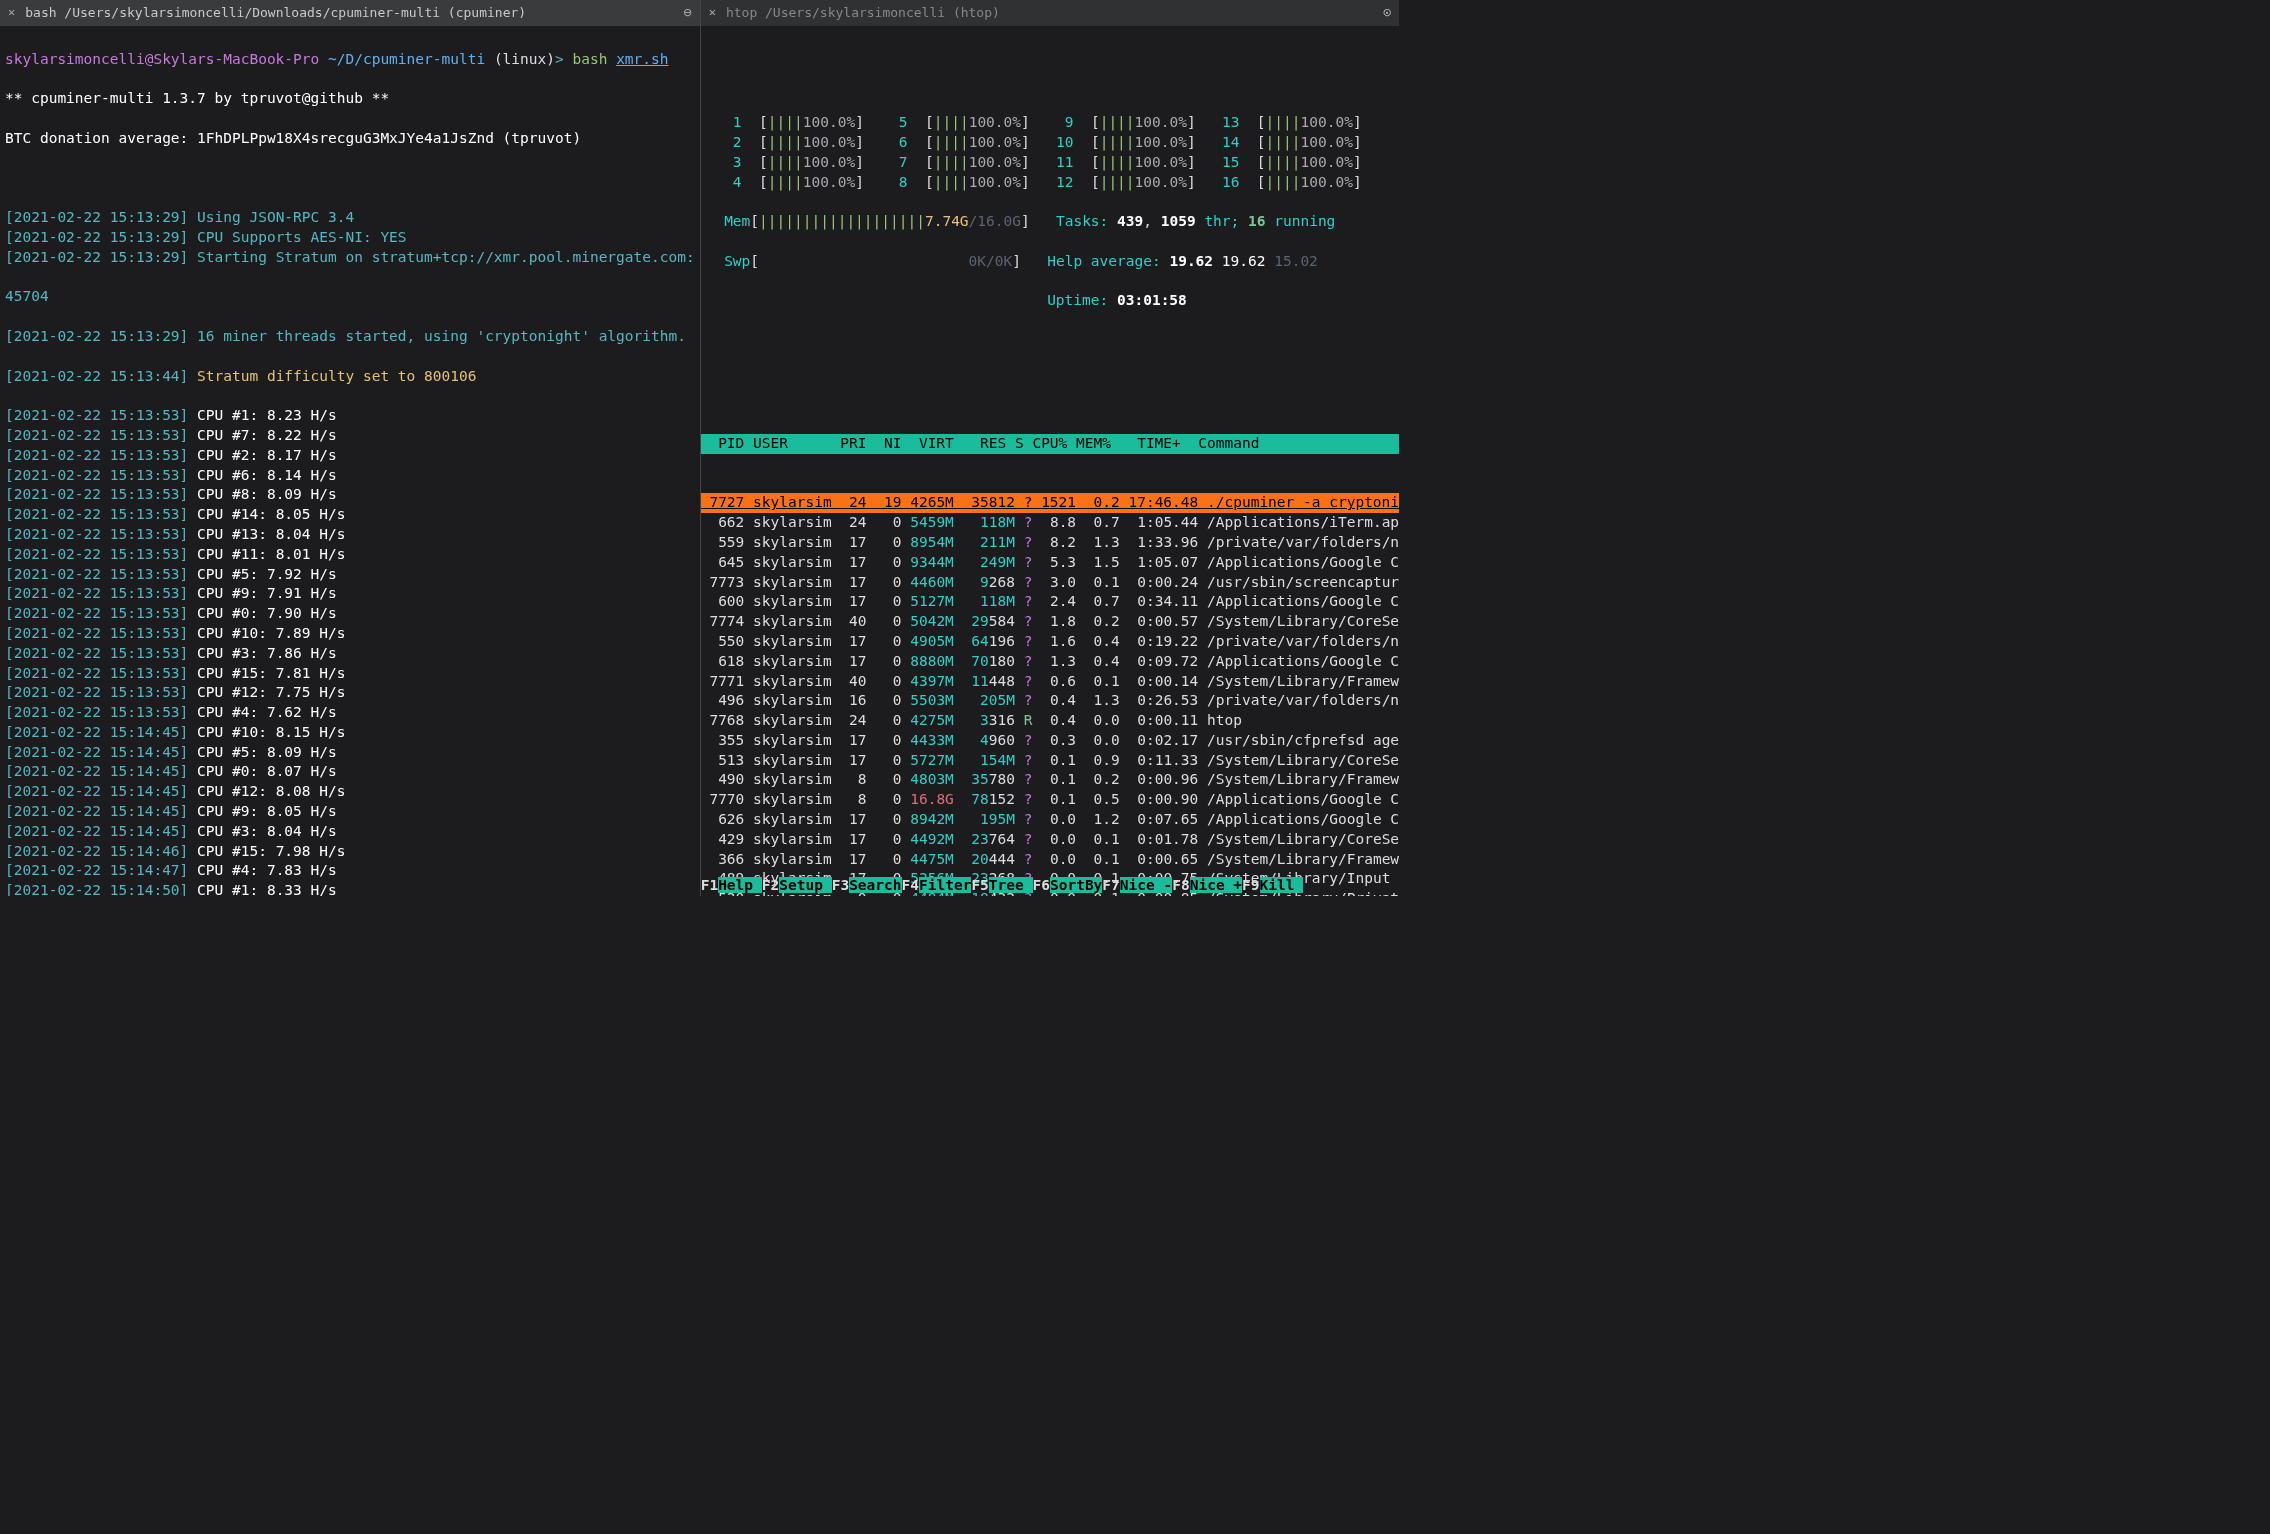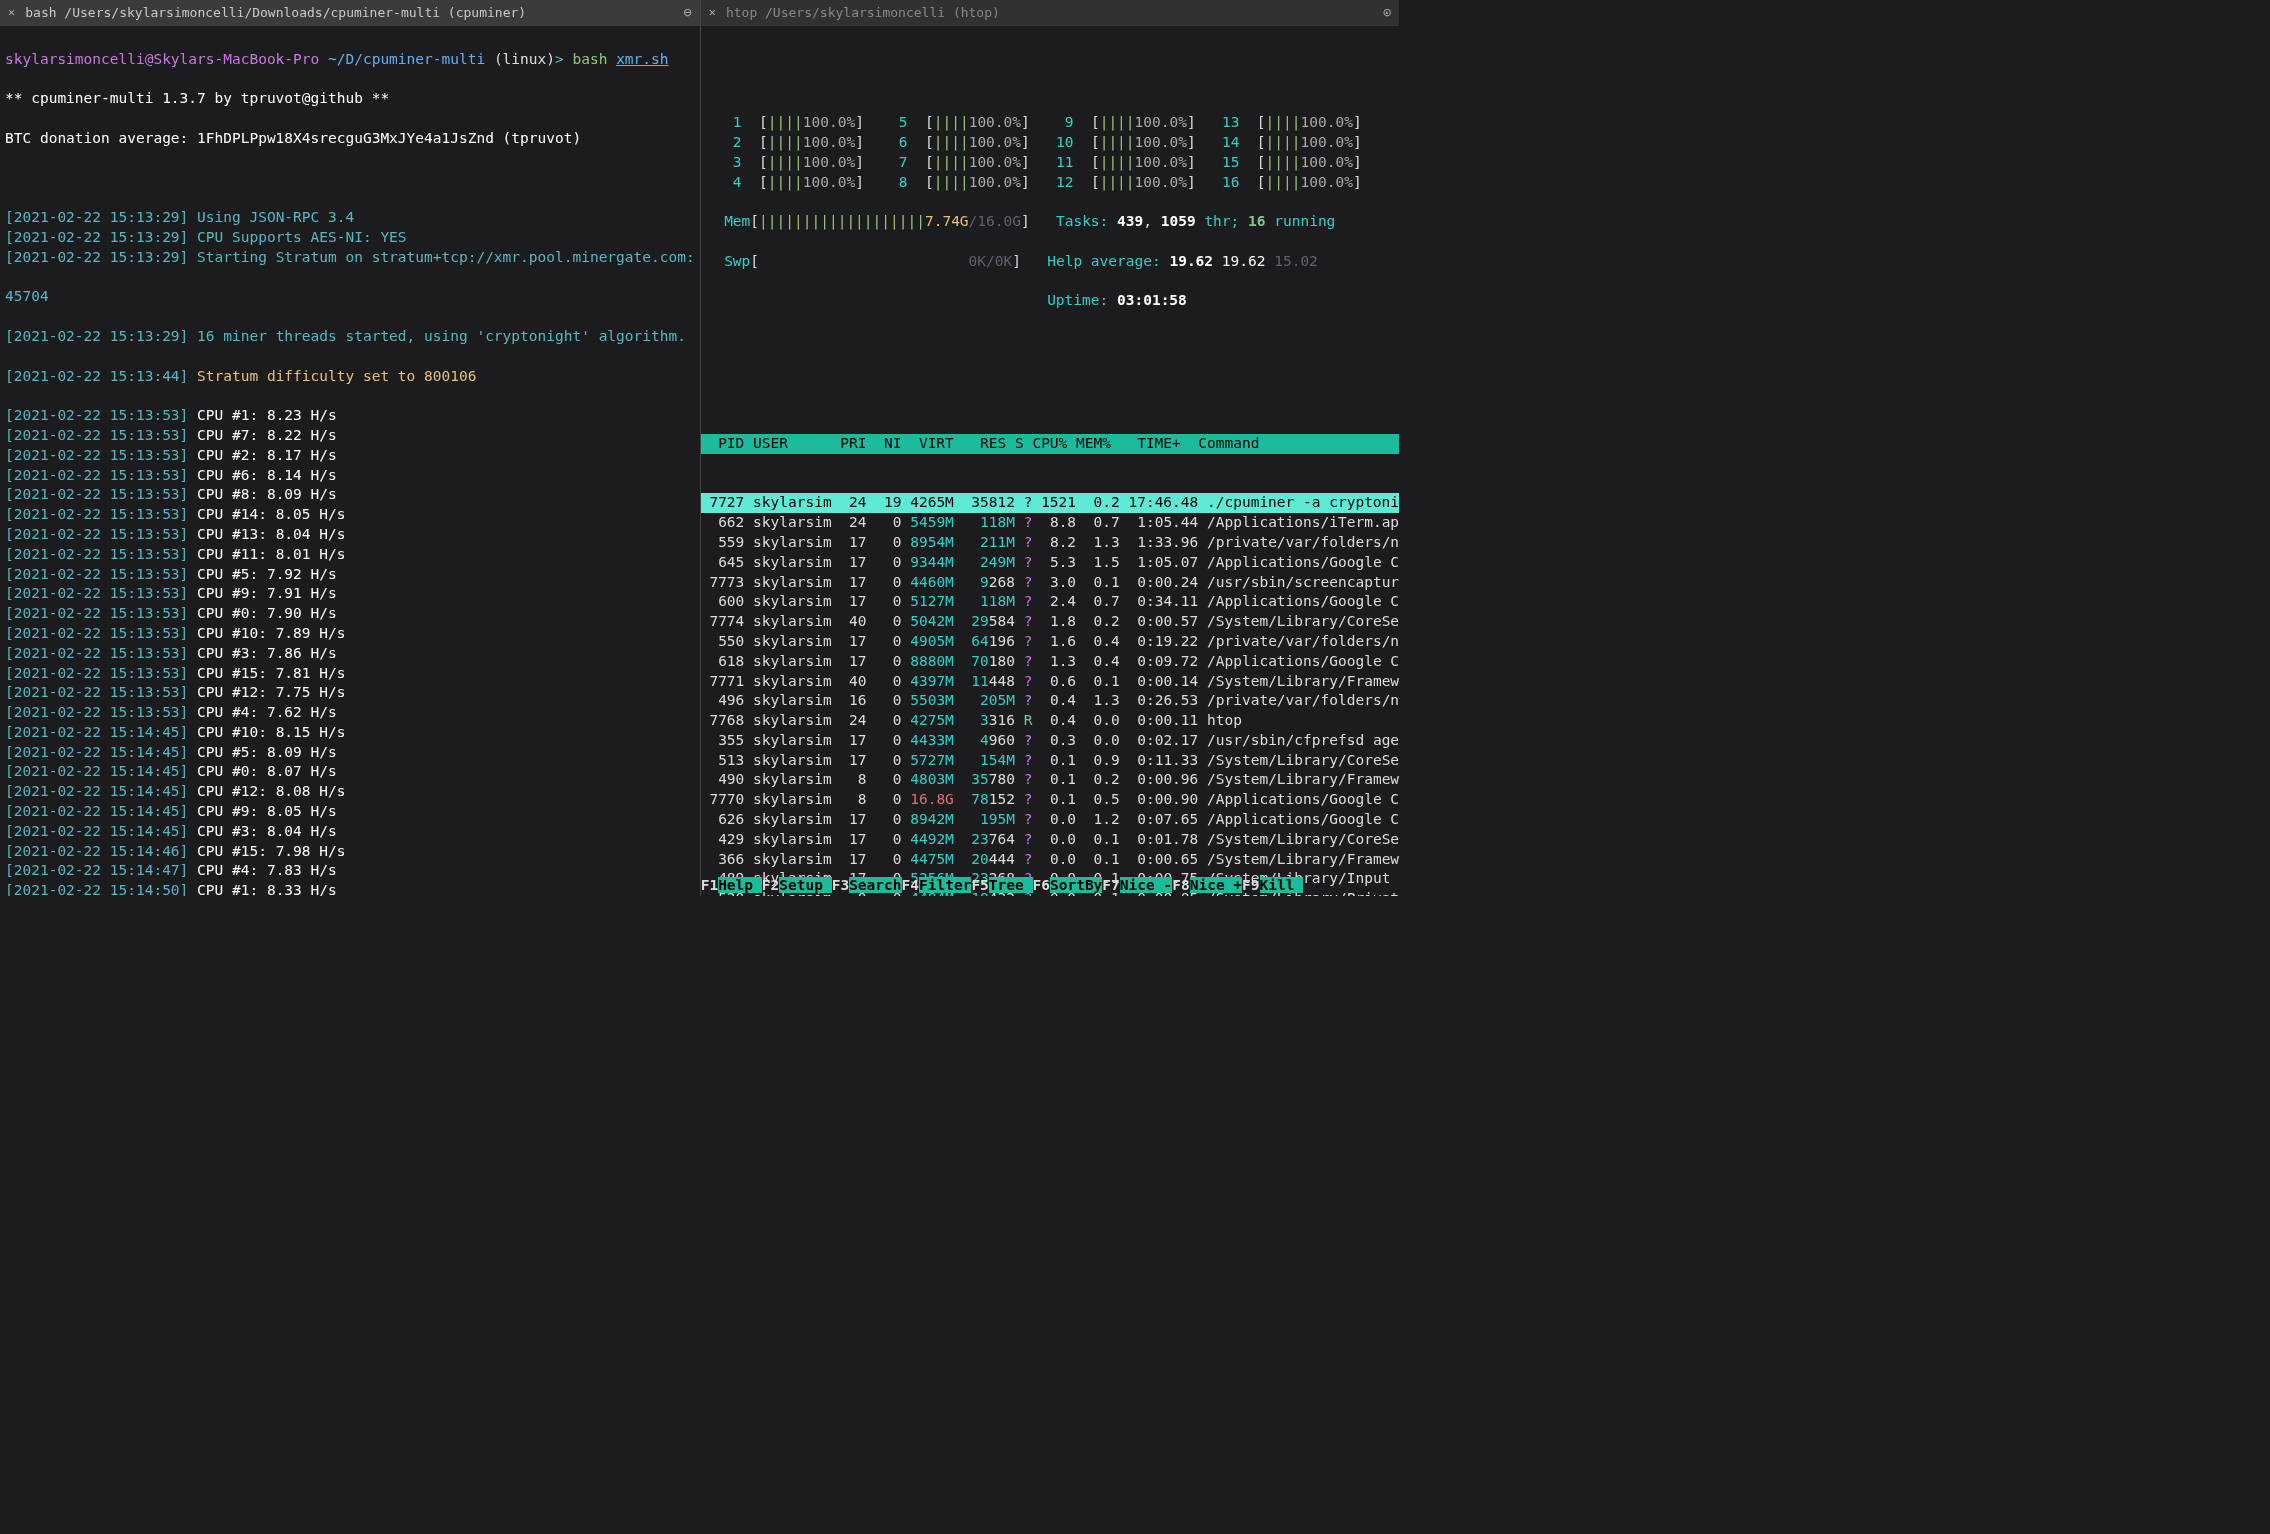--- a/index.html
+++ b/index.html
@@ -23,21 +23,21 @@
   .dim{color:#5c6370;}
   
   .htop-head{padding:8px 6px 4px 6px;white-space:pre;}
   .cpu-row{white-space:pre;}
   .bar-bracket{color:#ddd;}
   .bar-fill{color:#98c379;}
   .bar-pct{color:#aaa;}
   .mem-used{color:#e5c07b;}
   .header-row{background:#1abc9c;color:#000;white-space:pre;}
   .proc-row{white-space:pre;}
-  .proc-row.selected{background:#5eead4;color:#000;}
+  .proc-row.selected{background:#f97316;color:#000;text-decoration:underline;}
   .hi-cyan{color:#2fd0c8;}
   .hi-mag{color:#c678dd;}
   .hi-red{color:#e06c75;text-align:center;}
   .hi-green{color:#7ec699;}
   .footer{position:absolute;bottom:0;left:0;right:0;white-space:pre;background:transparent;font-weight:bold;}
   .fkey-lbl{color:#ddd;}
   .fkey-act{background:#1abc9c;color:#000;}
 </style>
 </head>
 <body>

